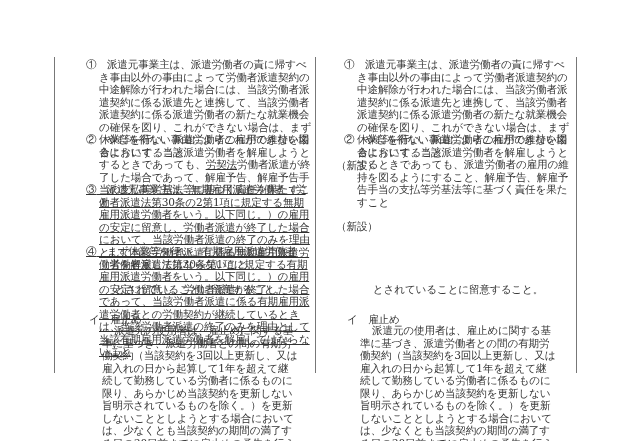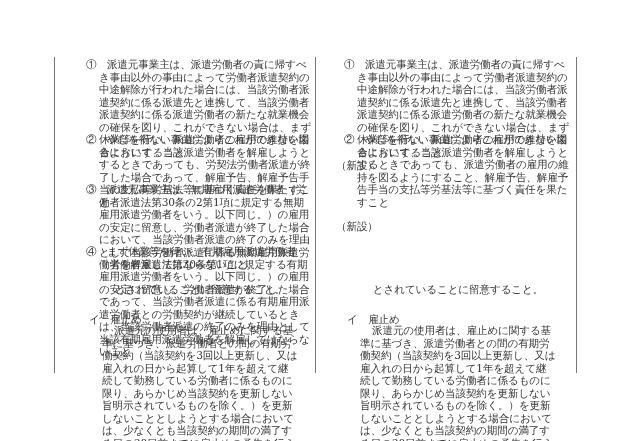--- a/index.html
+++ b/index.html
@@ -3,21 +3,21 @@
 <meta charset="utf-8">
 <style>
   html, body { margin: 0; padding: 0; background: #ffffff; }
   body { width: 630px; height: 441px; position: relative; overflow: hidden;
          font-family: "DejaVu Serif", "Liberation Serif", serif; color: #333; }
   .vline { position: absolute; top: 57px; height: 316px; width: 1px; background: #777; }
   .col { position: absolute; font-size: 10.6px; line-height: 12.55px; letter-spacing: -0.15px; }
   .col-left { left: 78px; width: 236px; top: 58px; }
   .col-right { left: 336px; width: 236px; top: 58px; }
   .item { position: relative; padding-left: 21px; text-indent: -13px; margin: 0; white-space: normal; word-break: break-all; }
-  .u { text-underline-offset: 1px; }
+  .u { text-decoration: underline; text-underline-offset: 1px; }
   .plain { padding-left: 8px; margin: 0; text-align: center; }
   .heading { margin: 17px; }
   .body-p { margin: 16px; padding-left: 8px; text-indent: 12px; word-break: break-all; }
   .abs { position: absolute; left: 0; right: 0; }
 </style>
 </head>
 <body>
 
 <div class="vline" style="left:54px;"></div>
 <div class="vline" style="left:315px;"></div>

